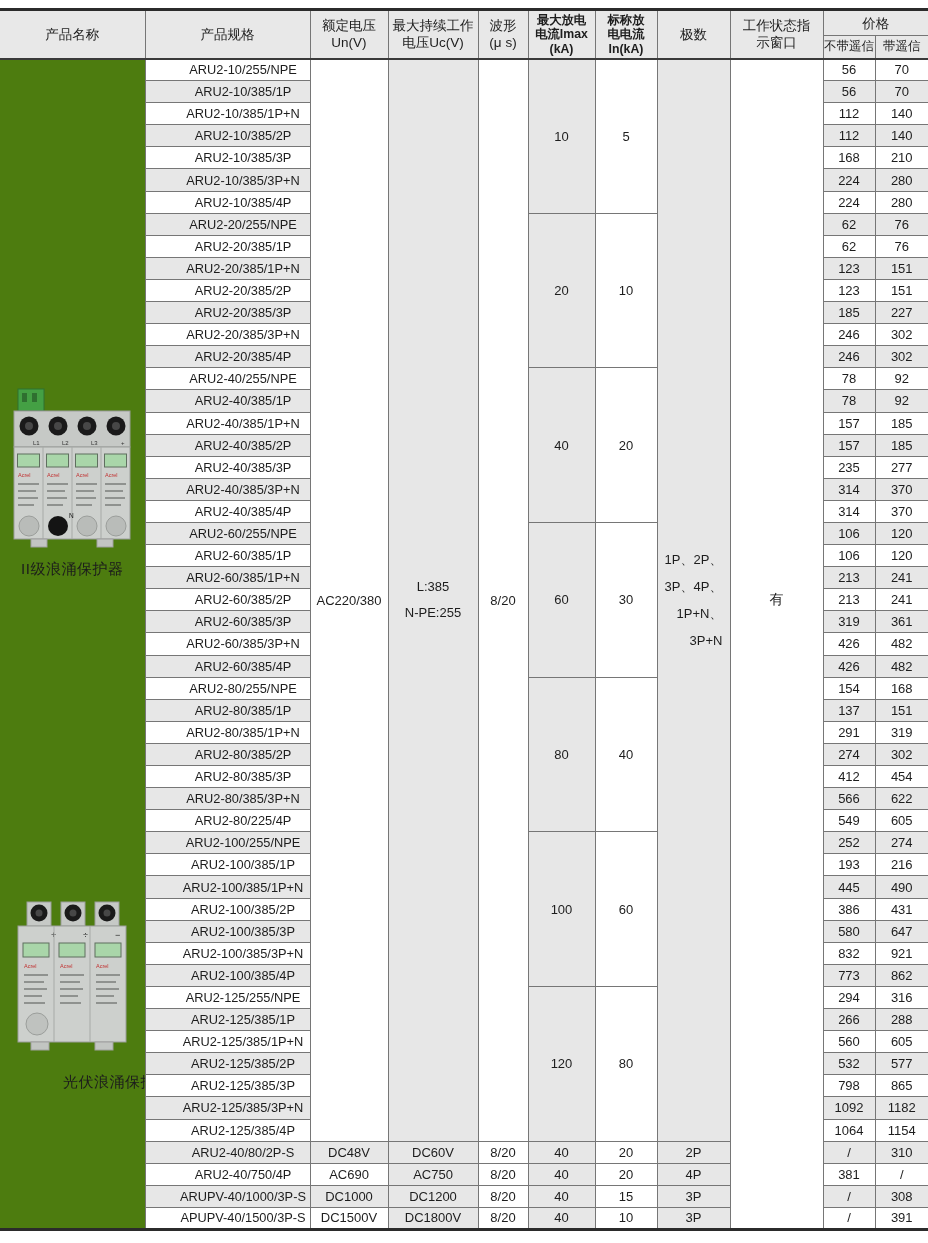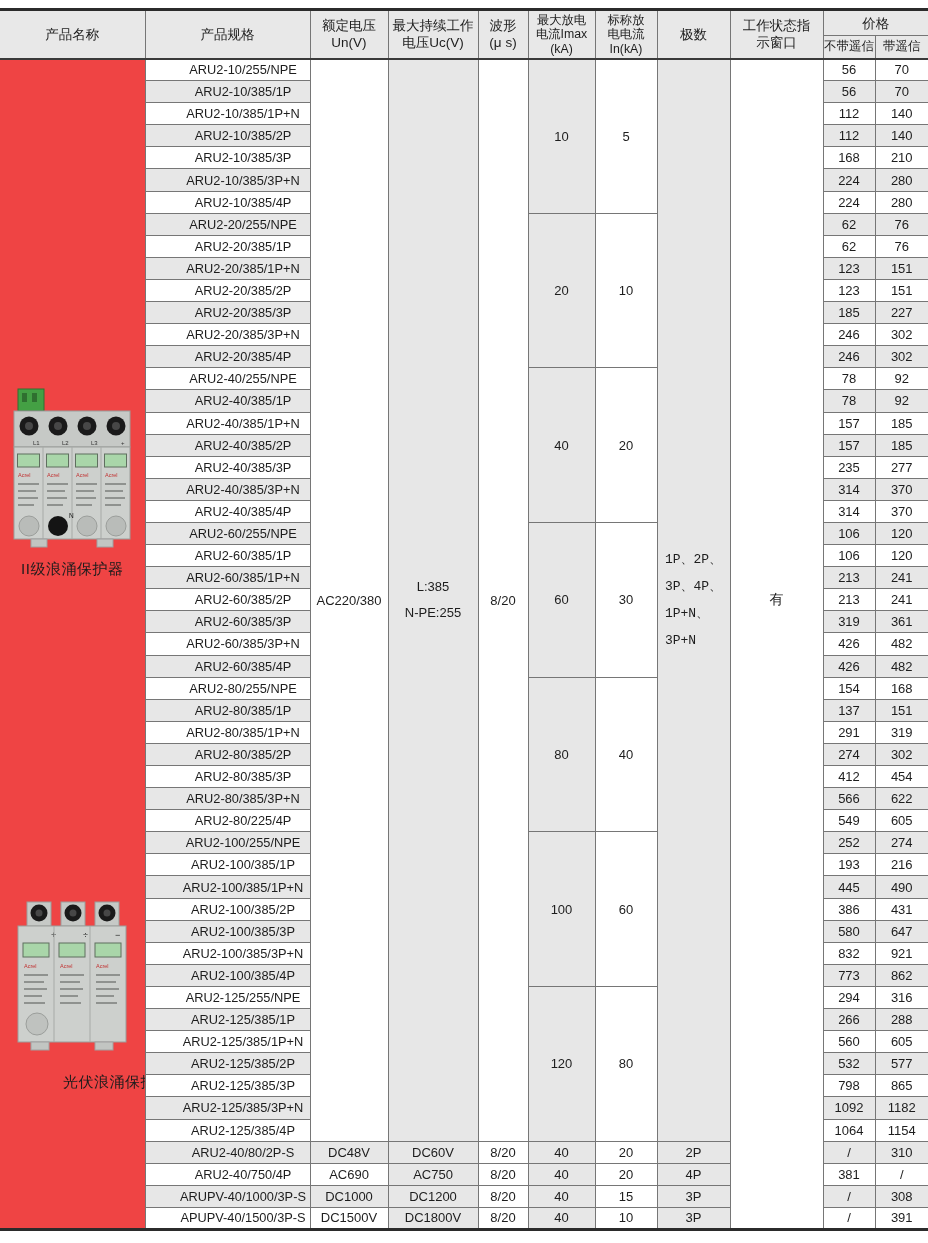--- a/index.html
+++ b/index.html
@@ -3,32 +3,32 @@
 <meta charset="utf-8">
 <style>
   html,body{margin:0;padding:0;background:#fff;}
   .page{position:relative;width:928px;height:1243px;background:#ffffff;overflow:hidden;
         font-family:"Liberation Sans","DejaVu Sans",sans-serif;color:#222;}
   table.spd{border-collapse:collapse;table-layout:fixed;width:928px;margin-top:8px;
         border-top:3px solid #2b2b2b;border-bottom:3px solid #2b2b2b;}
   thead{border-bottom:2px solid #3a3a3a;}
   th{background:#e8e8e8;font-weight:normal;font-size:13.5px;line-height:17px;
      border:1px solid #767676;padding:0;text-align:center;vertical-align:middle;color:#1d1d1d;}
-  th.small div{font-size:12.3px;line-height:14.5px;}
+  th.small div{font-size:12.3px;line-height:14.5px;font-weight:bold;}
   tr.hr1{height:26px;} tr.hr2{height:23px;}
   th.subprice{font-size:12.5px;}
   td{border:1px solid #767676;padding:0;text-align:center;vertical-align:middle;
      overflow:hidden;font-size:13px;color:#1d1d1d;white-space:nowrap;}
   tbody tr{height:22.1px;}
   td.w{background:#ffffff;} td.g{background:#e7e7e7;}
   td.spec{font-size:12.8px;padding-left:31px;}
   .mline{line-height:26px;font-size:13px;}
-  .poles-wrap{display:inline-block;text-align:left;font-family:Liberation Mono, monospace;}
+  .poles-wrap{display:inline-block;text-align:right;}
   .pline{line-height:27px;font-size:13px;}
-  td.name-cell{position:relative;background:#ef4444;}
+  td.name-cell{position:relative;background:#4d7c0f;}
   td.status-cell{position:relative;}
   .fill{position:absolute;top:0;left:0;right:0;bottom:0;}
   .status-val{position:absolute;top:531px;left:0;width:100%;text-align:center;font-size:14px;}
   .figure{position:absolute;left:50%;transform:translateX(-50%);}
   .figure.f1{top:328px;} .figure.f2{top:840px;}
   .fig-caption{position:absolute;left:0;width:100%;text-align:center;font-size:15px;
                letter-spacing:0.5px;color:#1c1c1c;}
   .cap1{top:500px;} .cap2{top:1013px;padding-left:45px;}
   th:first-child,td:first-child{border-left:none;}
   th:last-child,td:last-child{border-right:none;margin-left:31px;}

